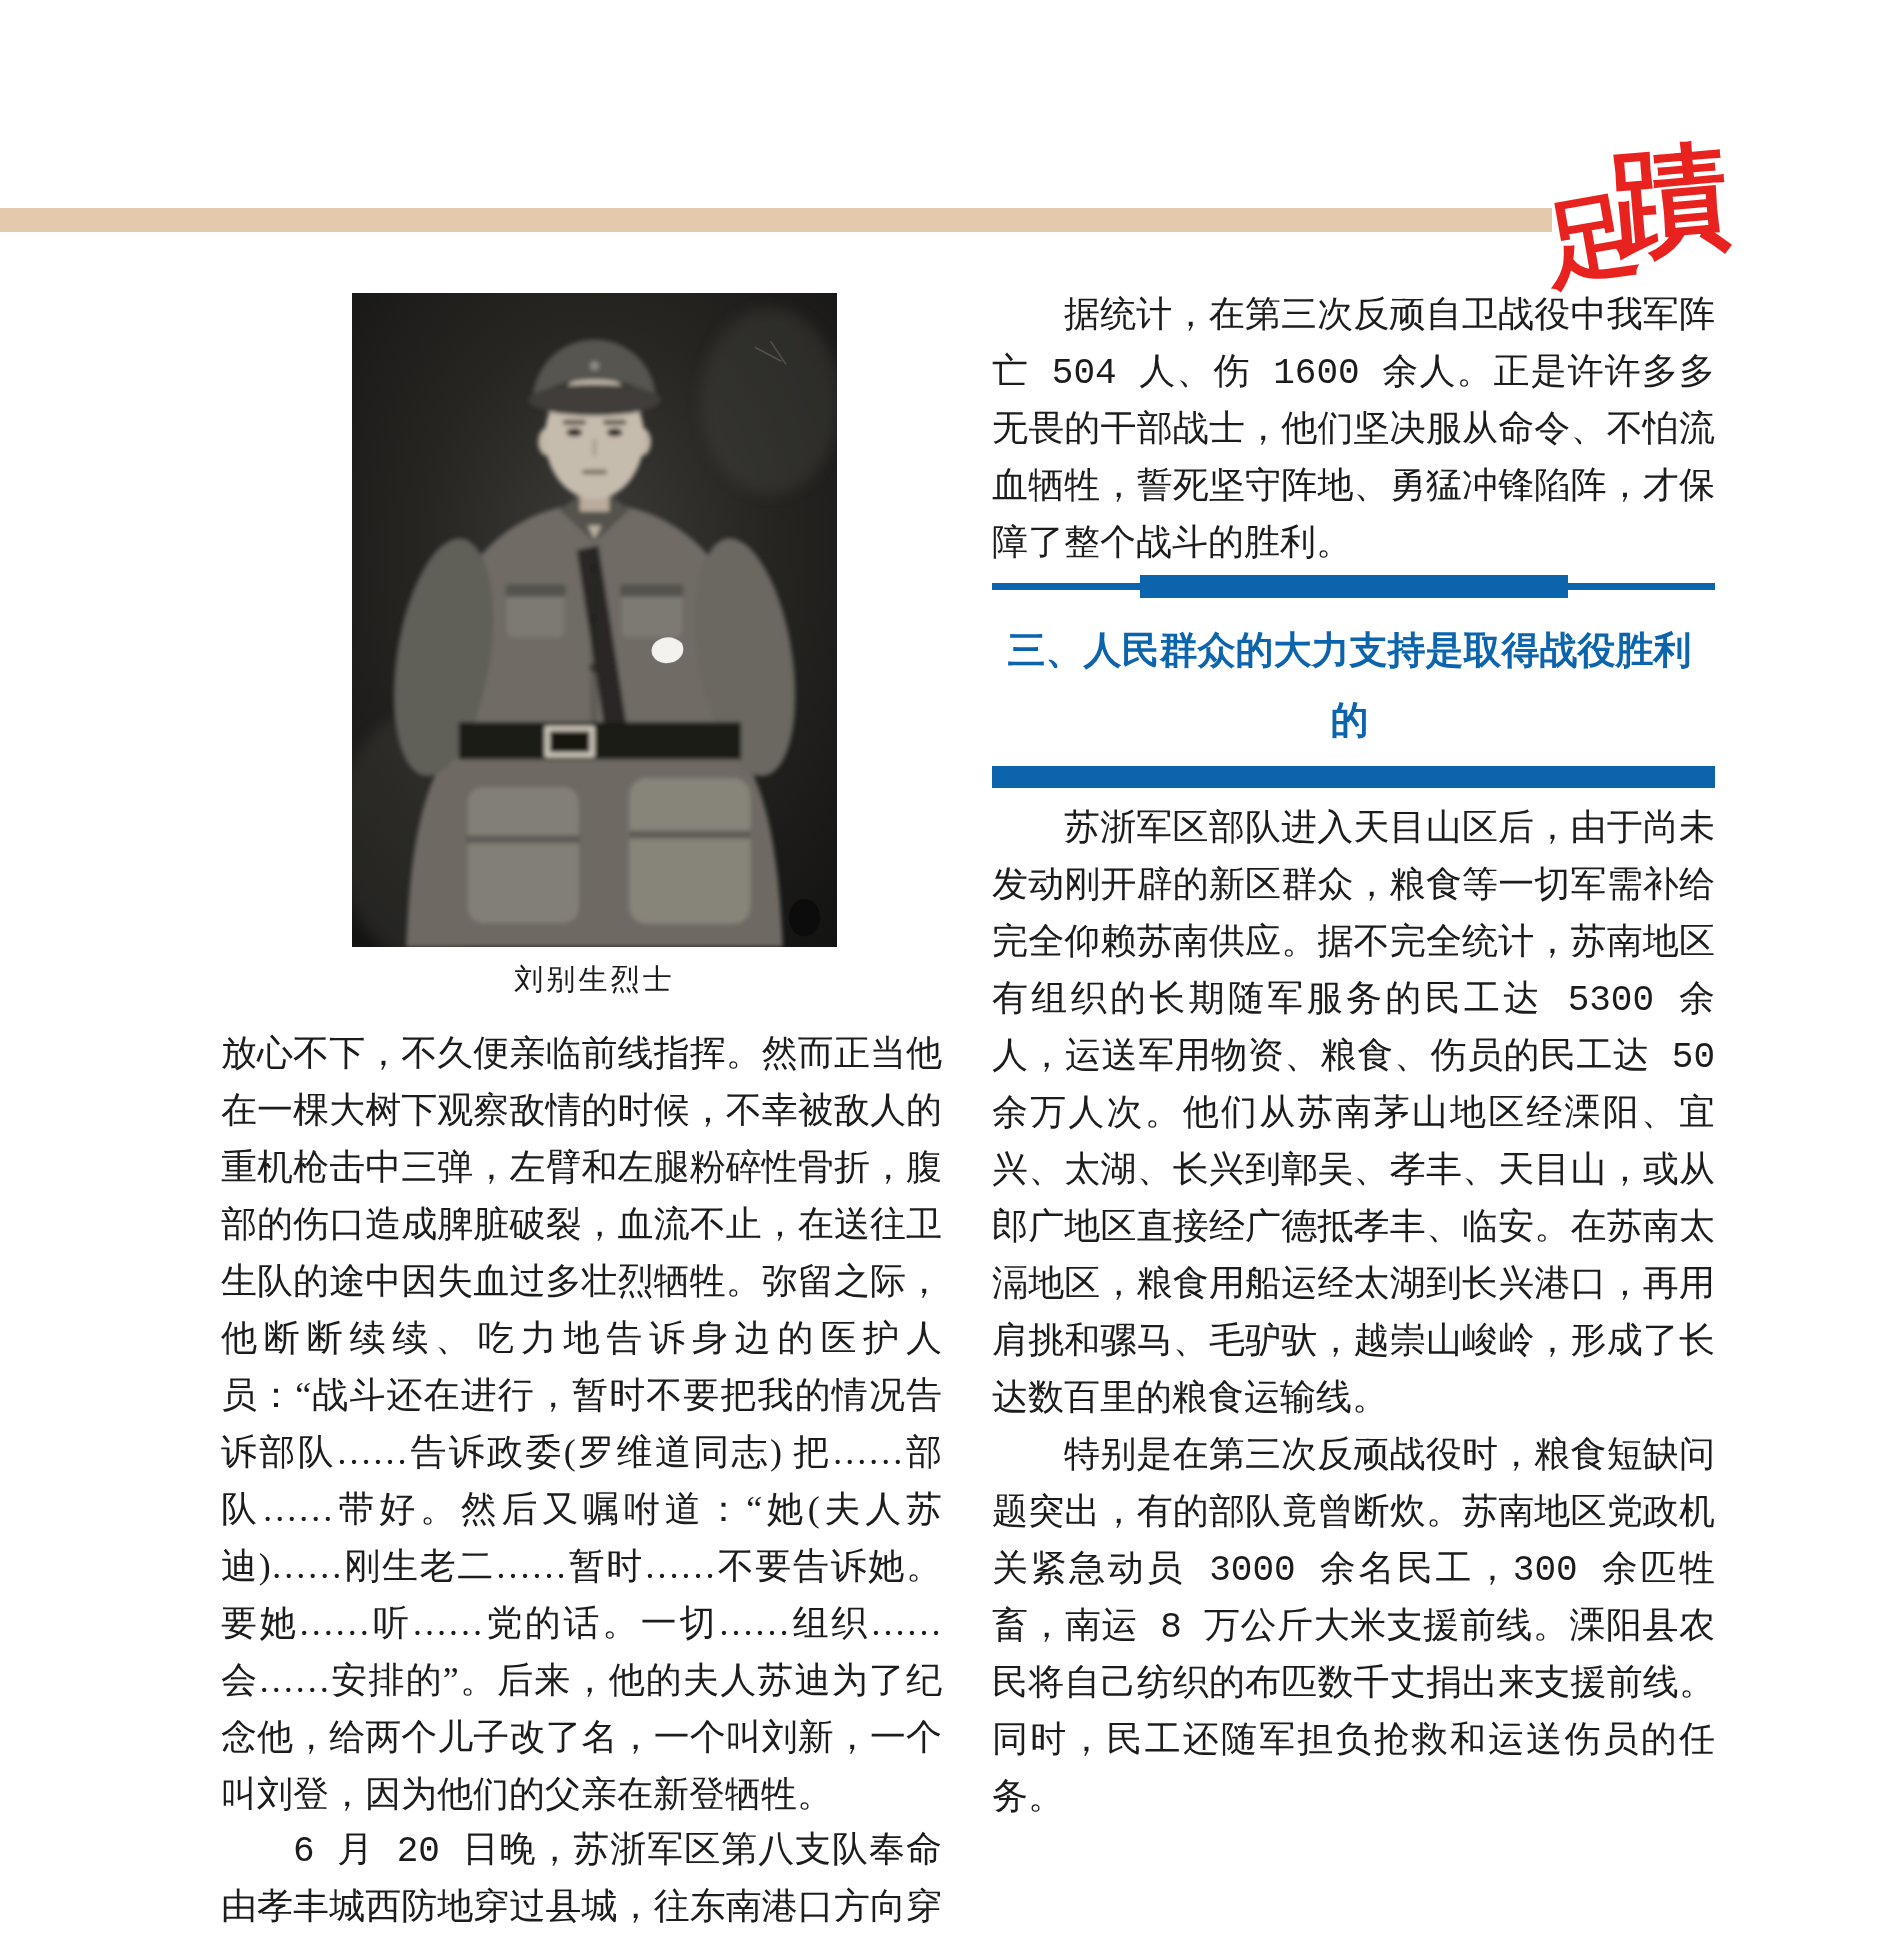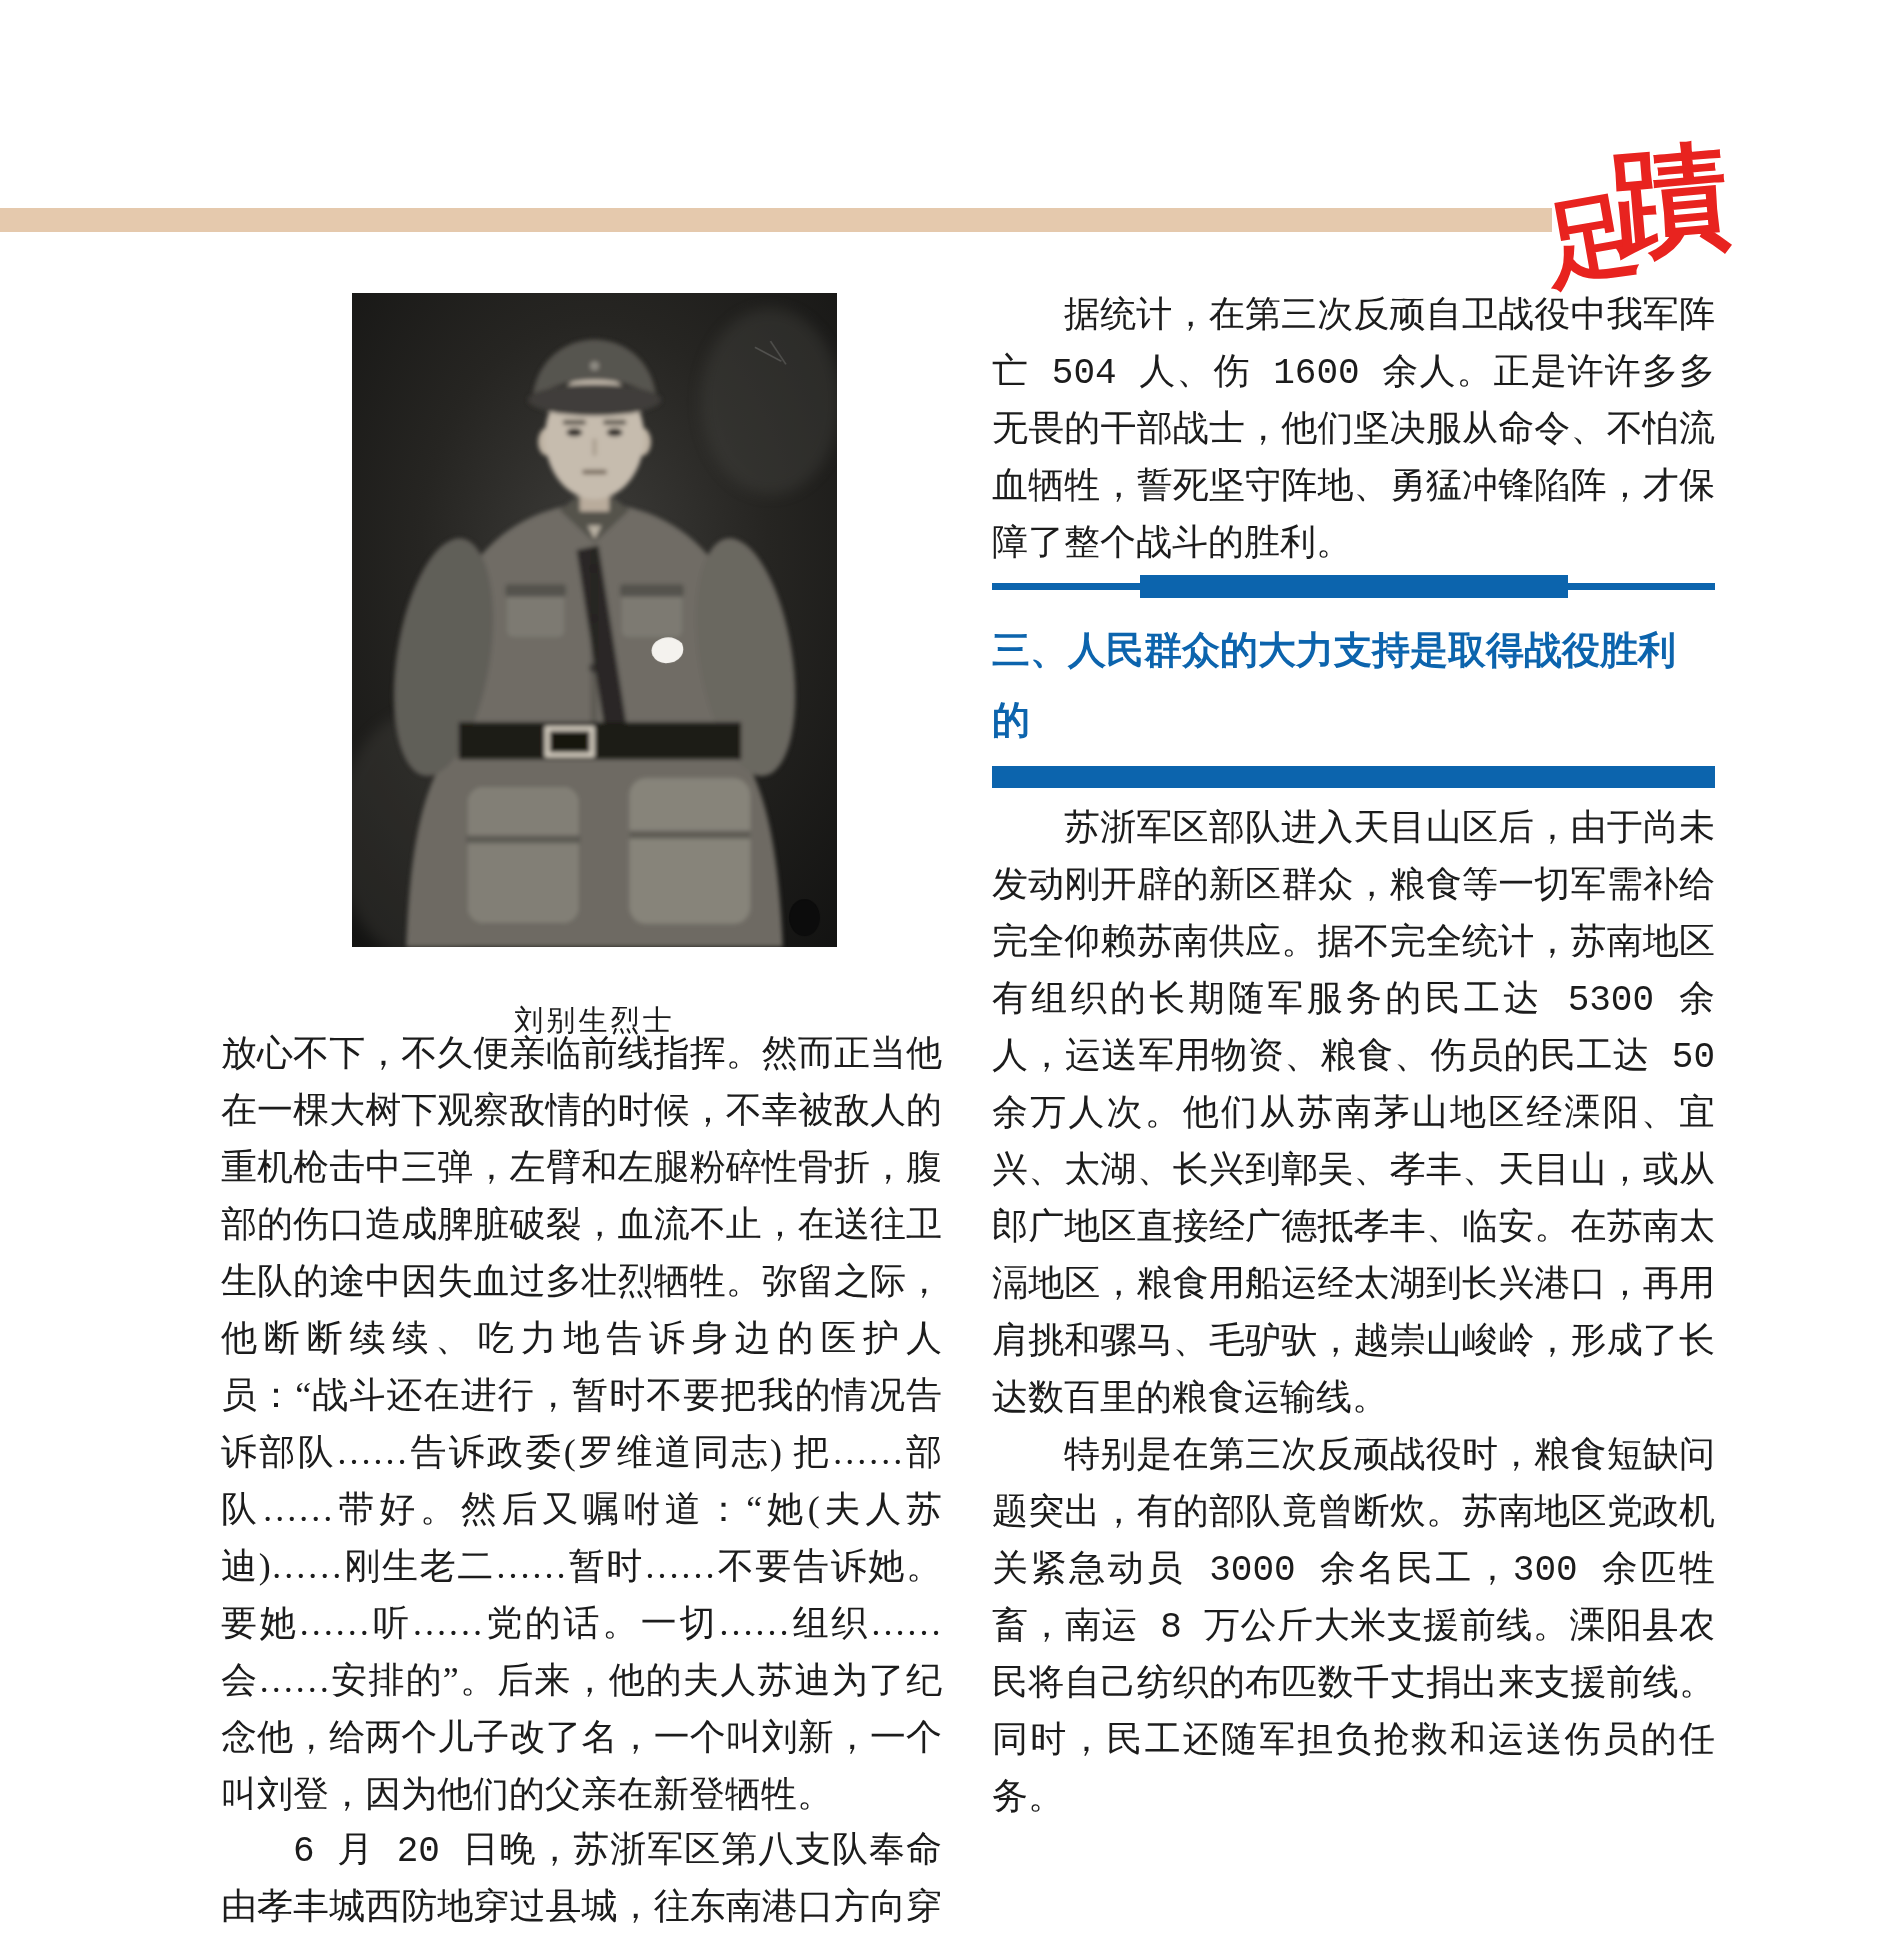--- a/index.html
+++ b/index.html
@@ -23,34 +23,34 @@
   
   .masthead{position:absolute;left:1543px;top:143px;width:186px;height:139px;color:var(--logo-red);
     font-family:"DejaVu Serif","Liberation Serif",serif;font-weight:bold;}
   .masthead .c1{position:absolute;left:2.3px;top:50px;font-size:92px;line-height:1;transform:rotate(-10deg);}
   .masthead .c2{position:absolute;left:69px;top:-2.3px;font-size:116px;line-height:1;transform:rotate(-5deg);}
 
   
   .photo{position:absolute;left:352px;top:293px;width:485px;height:654px;background:#161616;}
   .photo svg{width:100%;height:100%;display:block;}
   .caption{position:absolute;left:352px;top:965px;width:485px;text-align:center;
-    font-size:29px;line-height:1;letter-spacing:3.1px;color:#1b1b1b;margin-top:41px;}
+    font-size:29px;line-height:1;letter-spacing:3.1px;color:#1b1b1b;}
 
   
   .col{position:absolute;text-align:justify;font-size:36px;line-height:57px;color:var(--text);}
   .col p.para{margin:0;padding:0;}
   .col p.para.indent{text-indent:2em;font-family:Liberation Mono, monospace;}
   .left-col{left:221px;top:1025px;width:721px;}
   .right-col{left:992px;top:288px;width:723px;}
 
   
   .rule{position:relative;height:22.5px;margin-top:2.3px;}
   .rule .line{position:absolute;left:0;right:0;top:8.1px;height:6.2px;background:var(--accent);}
   .rule .bar{position:absolute;left:50%;transform:translateX(-50%);top:0;width:428px;height:22.5px;background:var(--accent);}
-  h2.section-heading{margin:17px 8px 0 0;text-align:left;color:var(--accent);
+  h2.section-heading{margin:17px 8px 0 0;text-align:center;color:var(--accent);
     font-family:"Liberation Sans","DejaVu Sans",sans-serif;font-weight:bold;
     font-size:38px;line-height:70px;}
   h2.section-heading span{display:block;}
   .full-bar{height:22px;background:var(--accent);margin-top:11.6px;}
   .body-paras{margin-top:13px;}
 </style>
 </head>
 <body>
 
 <div class="band"></div>

